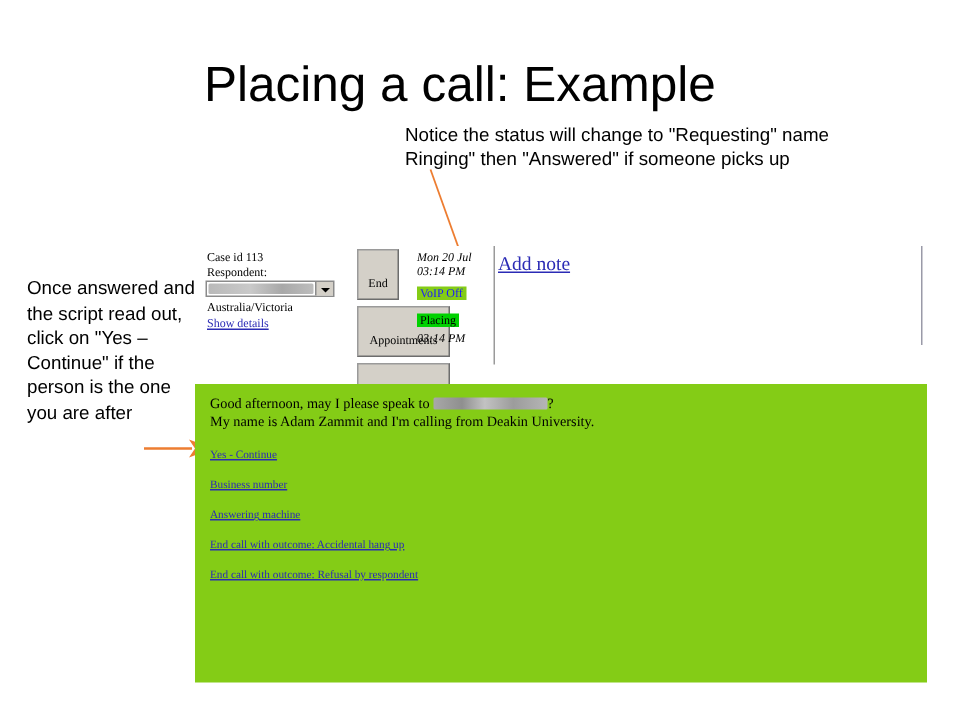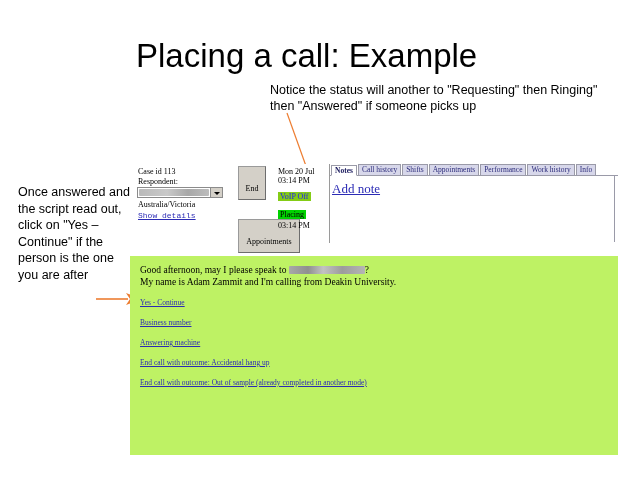--- a/index.html
+++ b/index.html
@@ -134,41 +134,40 @@
     font-size: 8px;
     color: #000;
   }
   .show-details {
     position: absolute;
     left: 8px; top: 47px;
     font-size: 8px;
     color: #2b2bb5;
     text-decoration: underline;
     cursor: pointer;
-    font-family: Liberation Mono, monospace;
   }
 
   
   .btn-col {
     position: absolute;
     left: 108px;
     top: 2px;
     width: 62px;
   }
   .ctl-btn {
     display: block;
     font-family: "Liberation Serif", serif;
     font-size: 8px;
     color: #000;
     background: #d4d0c8;
     border: 1px solid #9a9a9a;
     border-right-color: #6d6d6d;
     border-bottom-color: #6d6d6d;
     padding: 16px 2px;
-    margin-bottom: 19px;
+    margin-bottom: 4px;
     height: 29px;
     line-height: 11px;
     text-align: center;
     box-sizing: border-box;
     cursor: pointer;
     white-space: nowrap;
   }
   .ctl-btn.narrow { width: 28px; }
   .ctl-btn.wide { width: 62px; }
   .ctl-btn.rec {
@@ -183,20 +182,21 @@
     position: absolute;
     left: 148px;
     top: 3px;
     width: 50px;
   }
   .stat-time {
     font-size: 8px;
     color: #000;
     line-height: 9px;
     white-space: nowrap;
+    font-style: italic;
   }
   .badge {
     display: inline-block;
     font-size: 8px;
     line-height: 9px;
     padding: 0 2px;
     margin: 1px 0;
     white-space: nowrap;
   }
   .badge.voip {
@@ -298,21 +298,21 @@
     border-radius: 1px;
   }
 
   
   .script-region {
     position: absolute;
     left: 0;
     top: 92px;
     width: 488px;
     height: 199px;
-    background: #bef264;
+    background: #84cc16;
     box-sizing: border-box;
     padding: 8px 0 0 10px;
   }
   .script-line {
     font-size: 9.5px;
     line-height: 12px;
     color: #000;
     white-space: nowrap;
   }
   .script-line .redact-name {
@@ -336,21 +336,21 @@
     cursor: pointer;
     white-space: nowrap;
     width: fit-content;
   }
 </style>
 </head>
 <body>
 
 <div id="slide-title">Placing a call: Example</div>
 
-<div id="top-annotation">Notice the status will another to "Requesting" then Ringing" then "Answered" if someone picks up</div>
+<div id="top-annotation">Notice the status will change to "Requesting" name Ringing" then "Answered" if someone picks up</div>
 
 <div id="left-annotation">Once answered and the script read out, click on "Yes – Continue" if the person is the one you are after</div>
 
 <svg id="arrow-diagonal" class="arrow-svg" width="40" height="90">
   <line x1="1" y1="1" x2="25" y2="68" stroke="#ED7D31" stroke-width="1.2"></line>
   <polygon points="19,58 31,82 32,62" fill="#ED7D31"></polygon>
 </svg>
 
 <svg id="arrow-horizontal" class="arrow-svg" width="48" height="14">
   <line x1="0" y1="7" x2="32" y2="7" stroke="#ED7D31" stroke-width="1.6"></line>
@@ -384,42 +384,33 @@
         <div class="stat-time">03:14 PM</div>
         <div><span class="badge voip">VoIP Off</span></div>
         <div><span class="badge answered">Placing</span></div>
         <div class="stat-time">03:14 PM</div>
       </div>
     </div>
 
     <div class="panel-divider"></div>
 
     <div class="tab-panel">
-      <div class="tab-strip">
-        <div class="tab active">Notes</div>
-        <div class="tab">Call history</div>
-        <div class="tab">Shifts</div>
-        <div class="tab">Appointments</div>
-        <div class="tab">Performance</div>
-        <div class="tab">Work history</div>
-        <div class="tab">Info</div>
-      </div>
 
       <div class="tab-body">
         <div class="add-note-link">Add note</div>
       </div>
     </div>
   </div>
 
   <div class="script-region">
     <div class="script-line"><span>Good afternoon, may I please speak to </span><span class="redact-name"></span><span>?</span></div>
     <div class="script-line">My name is Adam Zammit and I'm calling from Deakin University.</div>
 
     <div class="outcome-list">
       <a class="outcome-link" href="#">Yes - Continue</a>
       <a class="outcome-link" href="#">Business number</a>
       <a class="outcome-link" href="#">Answering machine</a>
       <a class="outcome-link" href="#">End call with outcome: Accidental hang up</a>
-      <a class="outcome-link" href="#">End call with outcome: Out of sample (already completed in another mode)</a>
+      <a class="outcome-link" href="#">End call with outcome: Refusal by respondent</a>
     </div>
   </div>
 
 </div>
 
 </body></html>

